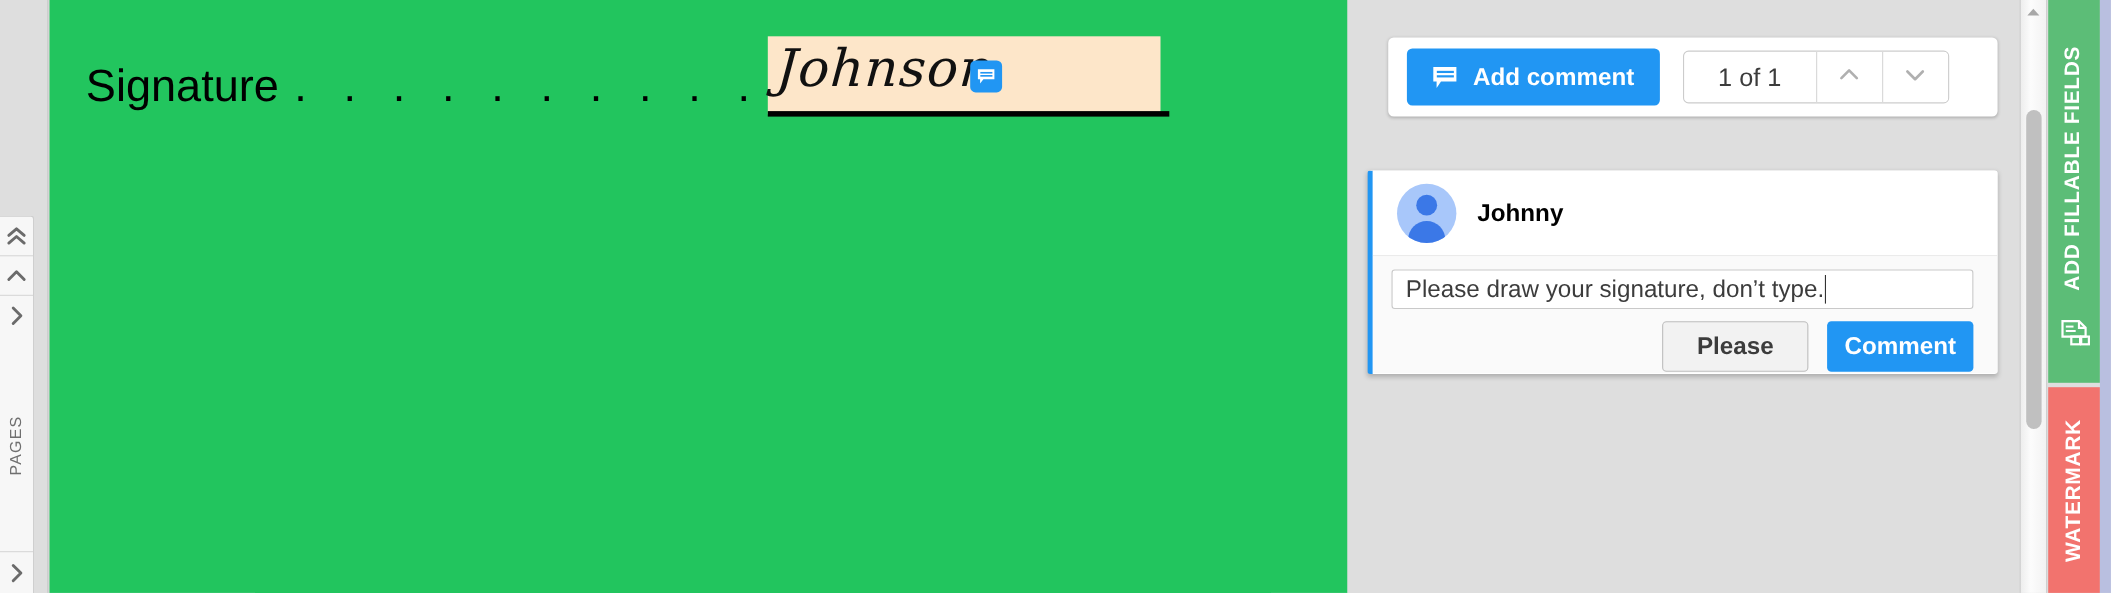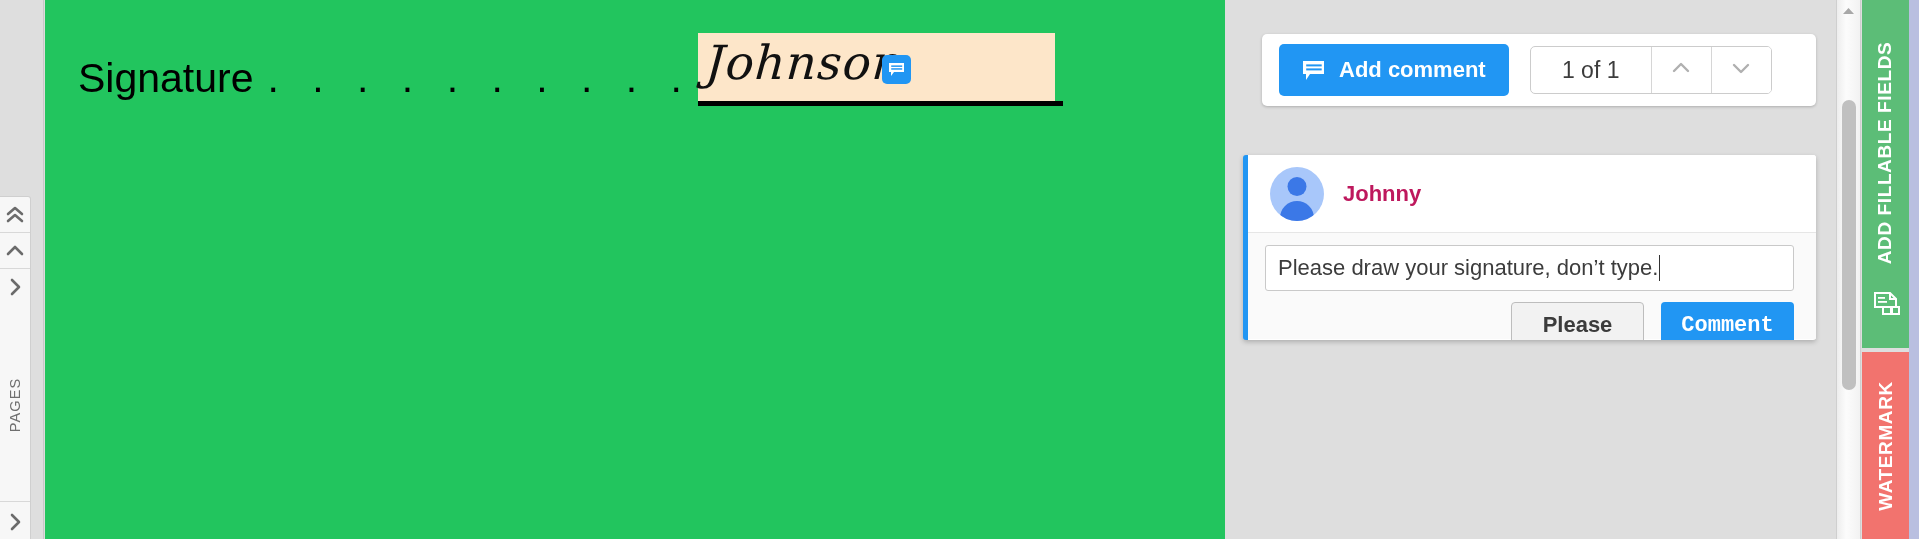--- a/index.html
+++ b/index.html
@@ -207,31 +207,31 @@
     position: absolute; left: 50%; top: 34px;
     transform: translateX(-50%);
     width: 34px; height: 26px;
     border-radius: 17px 17px 0 0;
     background: #3b78e7;
   }
   #author-name {
     margin-left: 19px;
     font-size: 22px;
     font-weight: bold;
-    color: #be185d;
+    color: #000000;
     font-family: "Liberation Sans", sans-serif;
   }
   #card-body {
     background: #fafafa;
     height: 106px;
     padding: 12px 22px 0 17px;
   }
   #comment-input {
     width: 100%;
-    height: 46px;
+    height: 36px;
     border: 1px solid #c9c9c9;
     border-radius: 3px;
     background: #fff;
     padding: 0 12px;
     font-size: 22px;
     color: #3c3c3c;
     font-family: "Liberation Sans", sans-serif;
     display: flex; align-items: center;
   }
   #comment-input .caret {
@@ -260,21 +260,21 @@
     height: 46px;
     min-width: 133px;
     margin-left: 17px;
     background: #2196f3;
     border: none;
     border-radius: 4px;
     font-size: 22px;
     font-weight: bold;
     color: #fff;
     cursor: pointer;
-    font-family: Liberation Mono, monospace;
+    font-family: Liberation Sans, sans-serif;
   }
 
   
   #scrollbar {
     position: absolute; left: 1836px; top: 0;
     width: 25px; height: 539px;
     background: linear-gradient(to right,#ededed,#fcfcfc 40%,#f2f2f2);
     border-left: 1px solid #cfcfcf;
     border-right: 1px solid #cfcfcf;
   }

